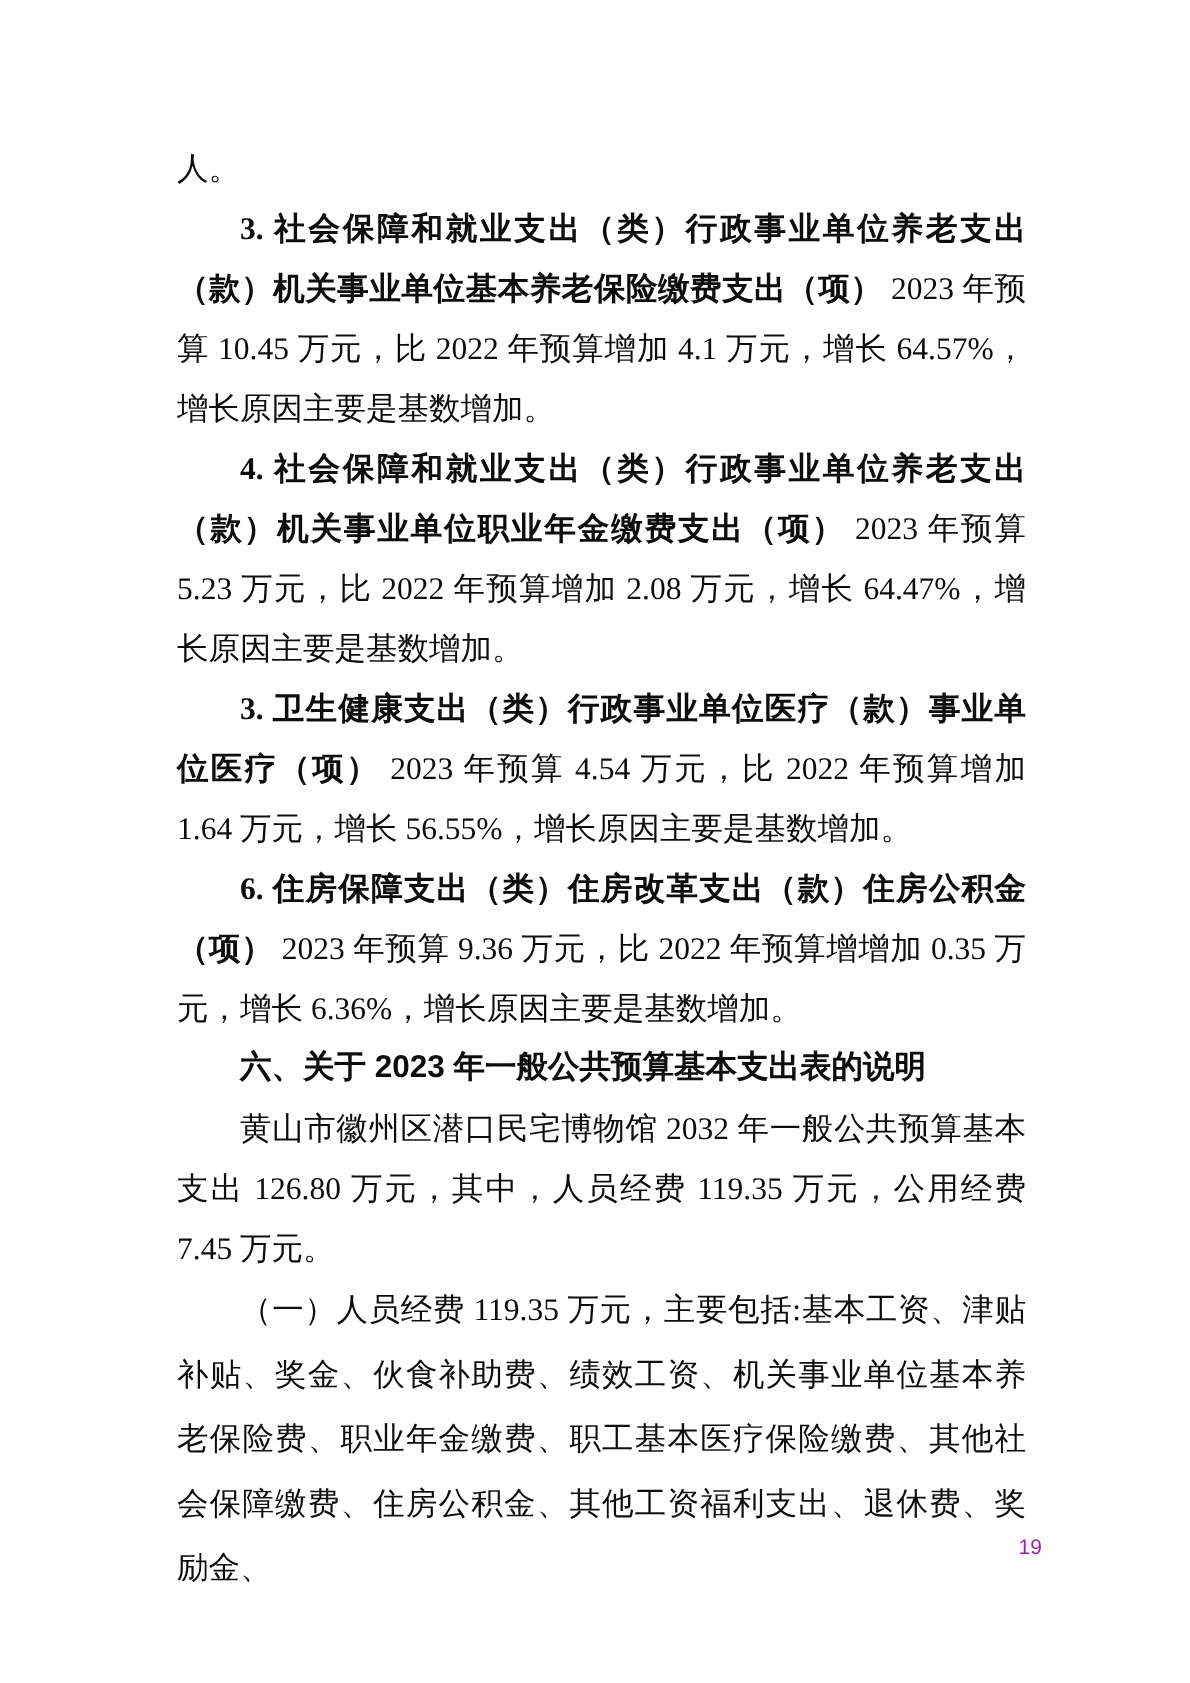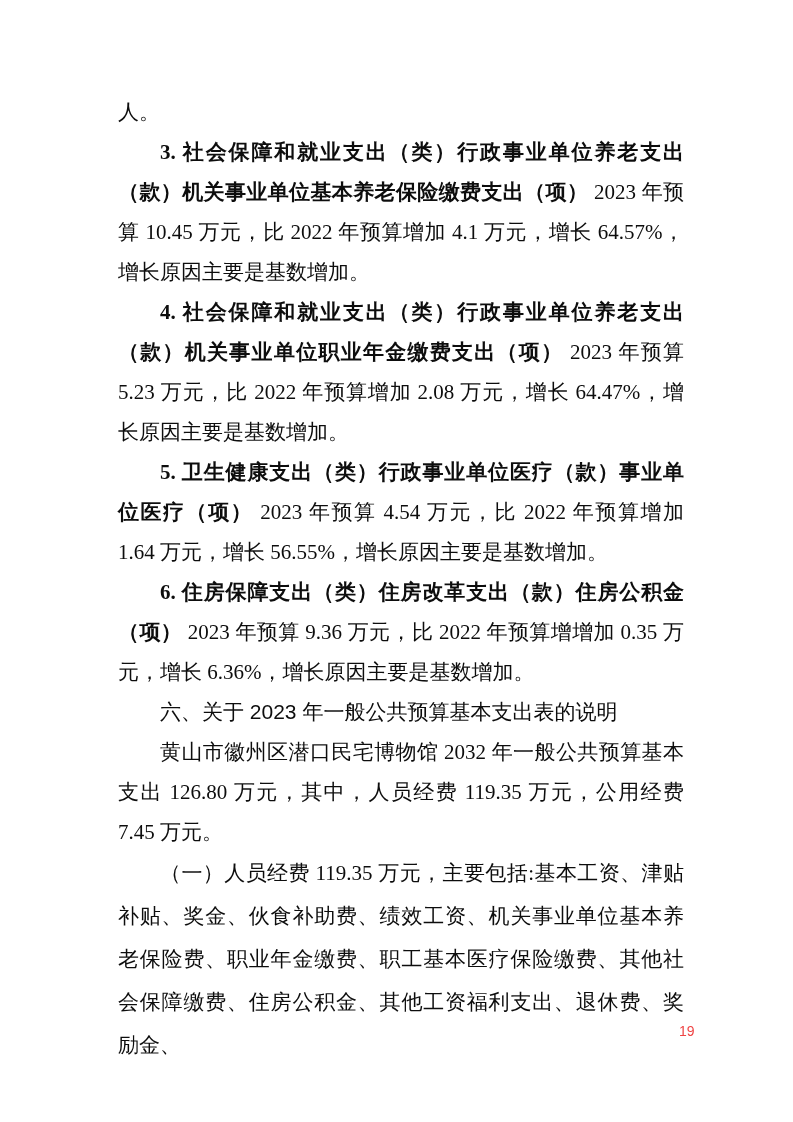--- a/index.html
+++ b/index.html
@@ -31,48 +31,48 @@
     padding: 0;
     text-indent: 42px;
   }
   .para.continuation {
     text-indent: 0;
   }
   .lead {
     font-weight: 700;
   }
   .heading {
-    font-weight: 400;
+    font-weight: 700;
     font-family: "Liberation Sans", "DejaVu Sans", sans-serif;
   }
   .personnel {
     line-height: 43px;
   }
   .page-number {
     position: absolute;
     left: 679px;
     top: 1023px;
     font-family: "Liberation Sans", "DejaVu Sans", sans-serif;
     font-size: 14px;
-    color: #ef4444;
+    color: #a21caf;
   }
 </style>
 </head>
 <body>
 
 <div class="page">
   <div class="content">
 
     <p class="para continuation"><span>人。</span></p>
 
     <p class="para"><span class="lead">3. 社会保障和就业支出（类）行政事业单位养老支出（款）机关事业单位基本养老保险缴费支出（项）</span><span> 2023 年预算 10.45 万元，比 2022 年预算增加 4.1 万元，增长 64.57%，增长原因主要是基数增加。</span></p>
 
     <p class="para"><span class="lead">4. 社会保障和就业支出（类）行政事业单位养老支出（款）机关事业单位职业年金缴费支出（项）</span><span> 2023 年预算 5.23 万元，比 2022 年预算增加 2.08 万元，增长 64.47%，增长原因主要是基数增加。</span></p>
 
-    <p class="para"><span class="lead">5. 卫生健康支出（类）行政事业单位医疗（款）事业单位医疗（项）</span><span> 2023 年预算 4.54 万元，比 2022 年预算增加 1.64 万元，增长 56.55%，增长原因主要是基数增加。</span></p>
+    <p class="para"><span class="lead">3. 卫生健康支出（类）行政事业单位医疗（款）事业单位医疗（项）</span><span> 2023 年预算 4.54 万元，比 2022 年预算增加 1.64 万元，增长 56.55%，增长原因主要是基数增加。</span></p>
 
     <p class="para"><span class="lead">6. 住房保障支出（类）住房改革支出（款）住房公积金（项）</span><span> 2023 年预算 9.36 万元，比 2022 年预算增增加 0.35 万元，增长 6.36%，增长原因主要是基数增加。</span></p>
 
     <p class="para heading">六、关于 2023 年一般公共预算基本支出表的说明</p>
 
     <p class="para">黄山市徽州区潜口民宅博物馆 2032 年一般公共预算基本支出 126.80 万元，其中，人员经费 119.35 万元，公用经费 7.45 万元。</p>
 
     <p class="para personnel">（一）人员经费 119.35 万元，主要包括:基本工资、津贴补贴、奖金、伙食补助费、绩效工资、机关事业单位基本养老保险费、职业年金缴费、职工基本医疗保险缴费、其他社会保障缴费、住房公积金、其他工资福利支出、退休费、奖励金、</p>
 
   </div>

